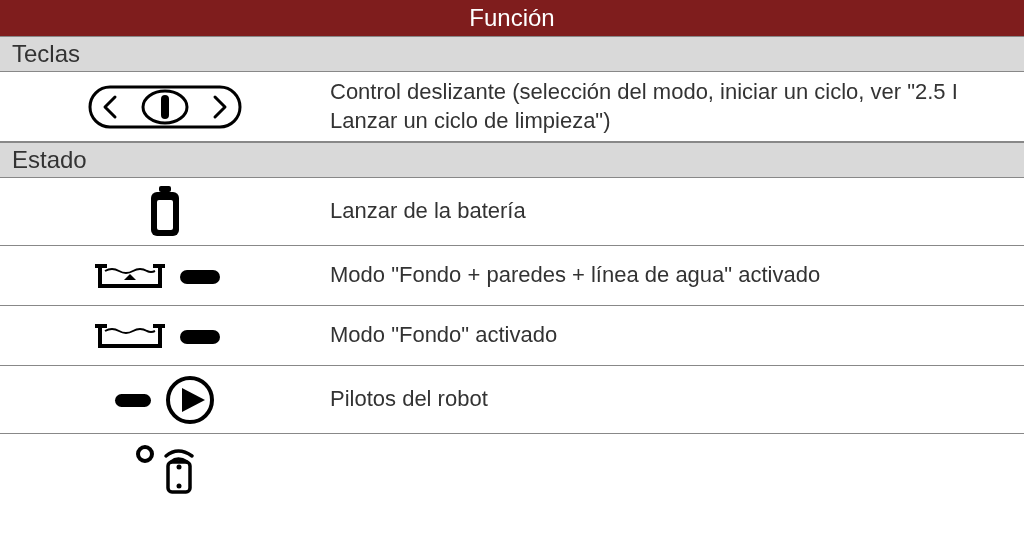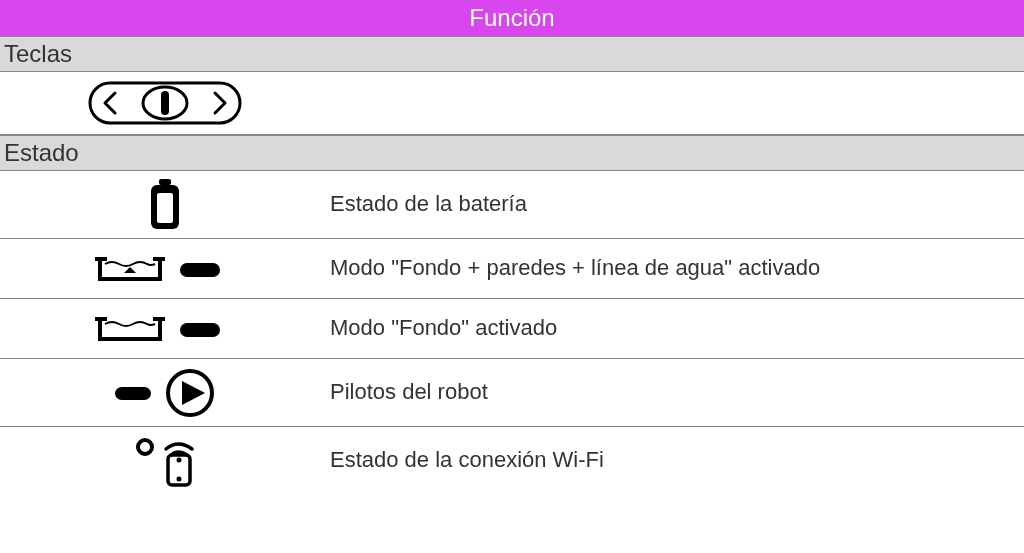--- a/index.html
+++ b/index.html
@@ -4,29 +4,29 @@
 <style>
   * { box-sizing: border-box; margin: 0; padding: 0; }
   body {
     font-family: "Segoe UI", Arial, sans-serif;
     font-size: 22px;
     color: #333;
     width: 1024px;
     background: #fff;
   }
   .header {
-    background: #d946ef;
+    background: #7f1d1d;
     color: #fff;
     text-align: center;
     padding: 4px 0;
     font-size: 24px;
   }
   .section-header {
     background: #d9d9d9;
-    padding: 3px 4px;
+    padding: 3px 12px;
     font-size: 24px;
     border-top: 1px solid #888;
     border-bottom: 1px solid #888;
   }
   .row {
     display: flex;
     align-items: center;
     border-bottom: 1px solid #888;
     min-height: 60px;
     padding: 6px 0;
@@ -55,33 +55,34 @@
 <div class="row">
   <div class="icon-cell">
     <svg width="160" height="50" viewBox="0 0 160 50">
       <rect x="5" y="5" width="150" height="40" rx="20" ry="20" fill="none" stroke="#000" stroke-width="3"></rect>
       <path d="M30 15 L20 25 L30 35" fill="none" stroke="#000" stroke-width="3" stroke-linecap="round" stroke-linejoin="round"></path>
       <path d="M130 15 L140 25 L130 35" fill="none" stroke="#000" stroke-width="3" stroke-linecap="round" stroke-linejoin="round"></path>
       <ellipse cx="80" cy="25" rx="22" ry="16" fill="none" stroke="#000" stroke-width="3"></ellipse>
       <rect x="76" y="13" width="8" height="24" rx="4" fill="#000"></rect>
     </svg>
   </div>
+  <div class="desc-cell">Control deslizante (selección del modo, iniciar un ciclo, ver "2.5 I  Lanzar un ciclo de limpieza")</div>
 </div>
 
 <div class="section-header">Estado</div>
 
 <div class="row">
   <div class="icon-cell">
     <svg width="40" height="55" viewBox="0 0 40 55">
       <rect x="14" y="2" width="12" height="6" rx="2" fill="#000"></rect>
       <rect x="6" y="8" width="28" height="44" rx="6" fill="#000"></rect>
       <rect x="12" y="16" width="16" height="30" rx="2" fill="#fff"></rect>
     </svg>
   </div>
-  <div class="desc-cell">Estado de la batería</div>
+  <div class="desc-cell">Lanzar de la batería</div>
 </div>
 
 <div class="row">
   <div class="icon-cell">
     <svg width="140" height="40" viewBox="0 0 140 40">
       <path d="M5 10 L5 30 L65 30 L65 10" fill="none" stroke="#000" stroke-width="4" stroke-linejoin="miter"></path>
       <line x1="0" y1="10" x2="12" y2="10" stroke="#000" stroke-width="4"></line>
       <line x1="58" y1="10" x2="70" y2="10" stroke="#000" stroke-width="4"></line>
       <path d="M10 15 Q17 11 24 15 Q31 19 38 15 Q45 11 52 15 Q56 17 60 15" fill="none" stroke="#000" stroke-width="2"></path>
       <polygon points="35,18 29,24 41,24" fill="#000"></polygon>
@@ -119,14 +120,13 @@
   <div class="icon-cell">
     <svg width="90" height="55" viewBox="0 0 90 55">
       <circle cx="25" cy="14" r="7" fill="none" stroke="#000" stroke-width="4"></circle>
       <path d="M46 16 Q58 6 72 16" fill="none" stroke="#000" stroke-width="3.5" stroke-linecap="round"></path>
       <path d="M51 22 Q58 16 67 22" fill="none" stroke="#000" stroke-width="3.5" stroke-linecap="round"></path>
       <circle cx="59" cy="27" r="2.5" fill="#000"></circle>
       <rect x="48" y="22" width="22" height="30" rx="4" fill="none" stroke="#000" stroke-width="3.5"></rect>
       <circle cx="59" cy="46" r="2.5" fill="#000"></circle>
     </svg>
   </div>
-  <div class="desc-cell">Estado de la conexión Wi-Fi</div>
 </div>
 
 </body></html>

